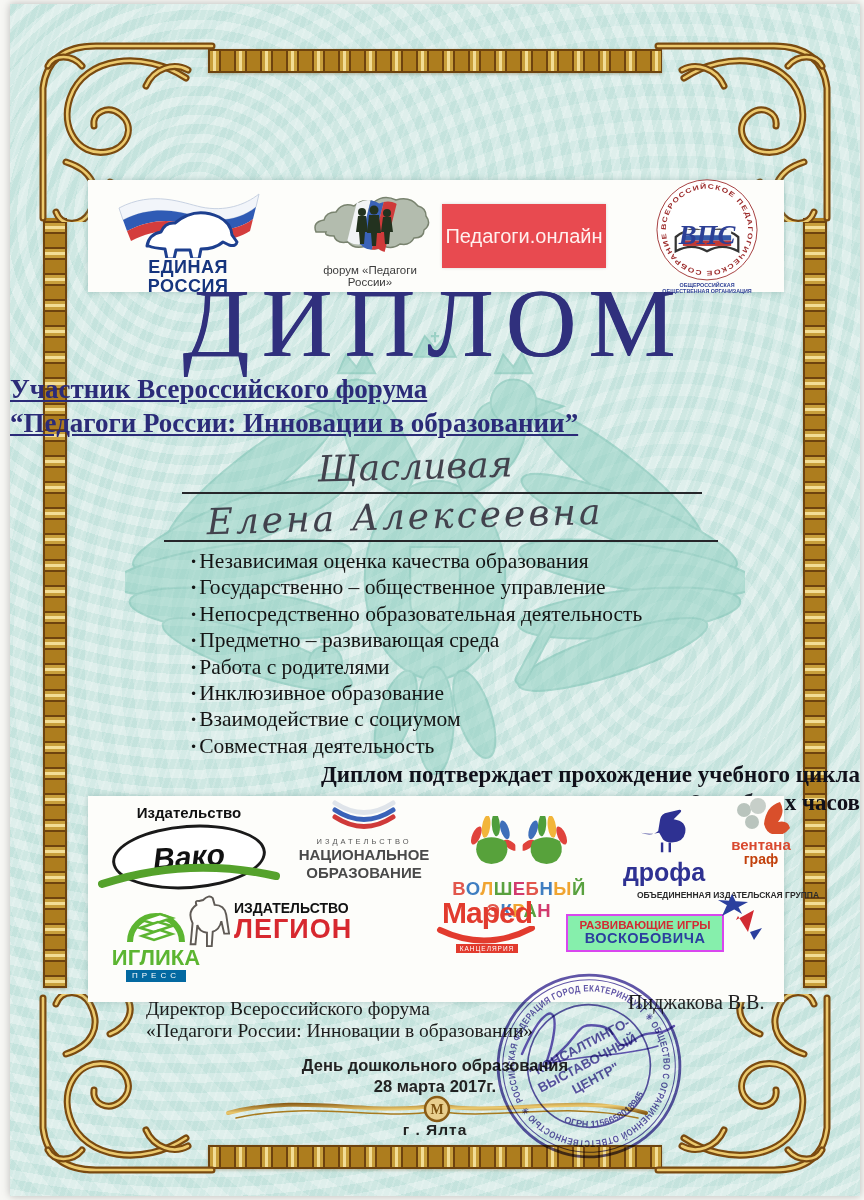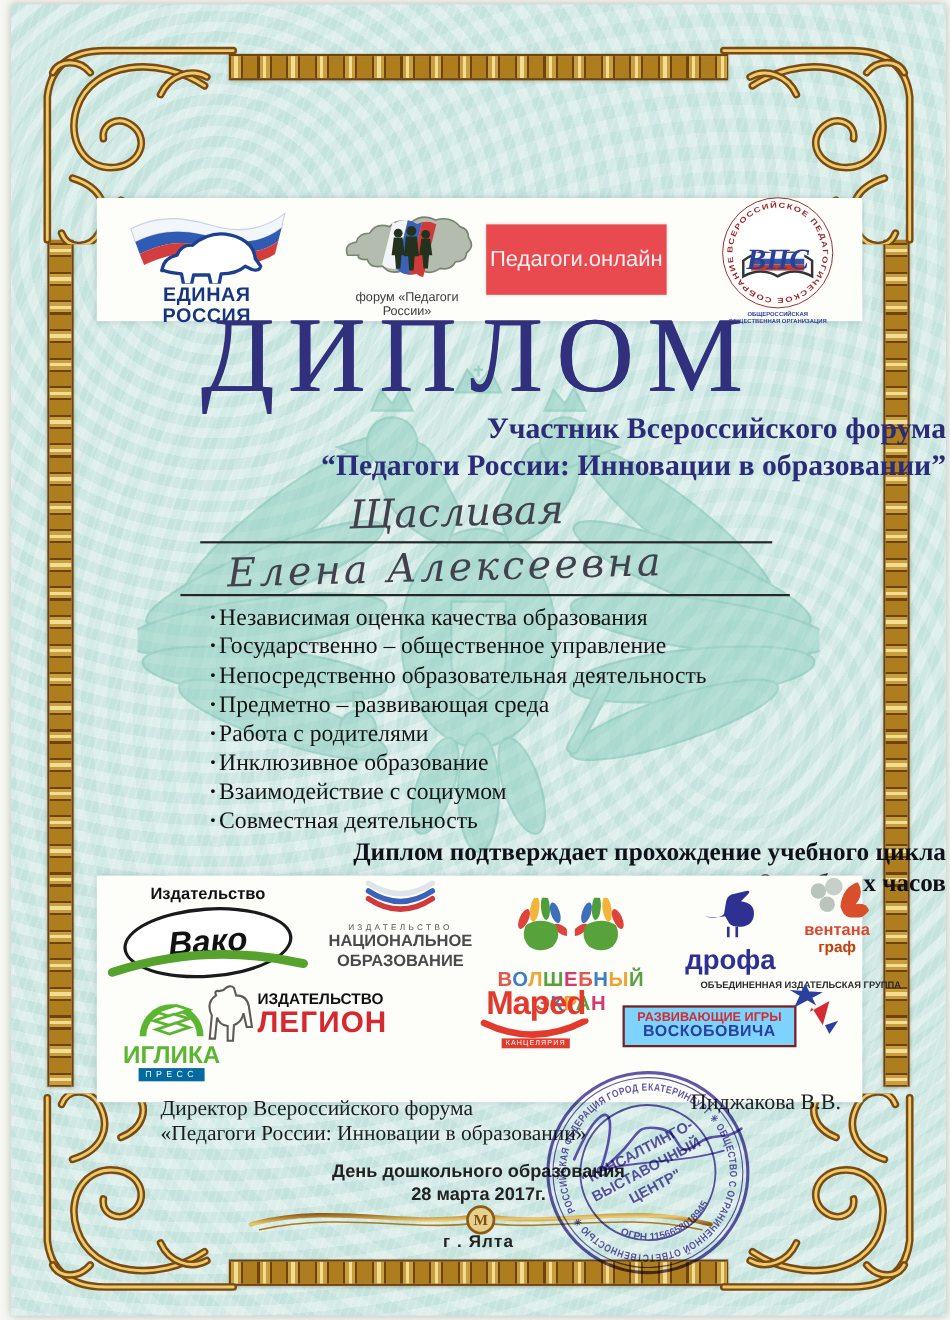--- a/index.html
+++ b/index.html
@@ -41,22 +41,22 @@
     color:#16357e;letter-spacing:.5px;margin-top:-4px;}
   .forum{position:absolute;left:212px;top:14px;width:140px;text-align:center;}
   .forum-cap{font-family:"Liberation Sans",sans-serif;font-size:11.5px;color:#3c3c3c;margin-top:2px;}
   .online{position:absolute;left:354px;top:24px;width:164px;height:64px;background:#e84a50;
     display:flex;align-items:center;justify-content:center;
     font-family:"Liberation Sans",sans-serif;font-size:20px;color:#fff0ee;box-shadow:0 0 3px rgba(0,0,0,.15);}
   .vps{position:absolute;right:12px;top:-2px;width:130px;height:118px;}
   
   .title{position:absolute;left:0;right:0;top:270px;text-align:center;font-size:98px;line-height:1;
     color:#30307d;letter-spacing:12px;text-shadow:.5px 0 currentColor;}
-  .subtitle{position:absolute;left:0;right:0;top:368px;text-align:right;font-weight:bold;
-    font-size:27px;line-height:34px;color:#2b2b78;}
+  .subtitle{position:absolute;left:0;right:16px;top:368px;text-align:left;font-weight:bold;
+    font-size:27px;line-height:34px;color:#2b2b78;text-decoration:underline;}
   .hw{position:absolute;text-align:center;font-style:italic;color:#42424d;
     font-family:"DejaVu Serif",serif;font-size:36px;transform:rotate(-1.5deg);}
   .hw1{left:0;right:40px;top:442px}
   .hw2{left:0;right:60px;top:492px;letter-spacing:3px}
   .uline{position:absolute;height:2px;background:#26262a;}
   .ul1{left:172px;right:158px;top:488px}
   .ul2{left:154px;right:142px;top:536px}
   .topics{position:absolute;left:180px;top:544px;font-size:21.5px;line-height:26.4px;color:#141414;}
   .topic::before{content:"·";font-weight:bold;margin-right:2px;}
   .confirm{position:absolute;left:0;right:0;top:757px;text-align:right;font-weight:bold;
@@ -87,21 +87,21 @@
     font-family:"Liberation Sans",sans-serif;font-size:8px;letter-spacing:4px;padding:1px 0 2px;}
   .legion{left:146px;top:104px;width:200px;text-align:left;}
   .legion-top{font-family:"Liberation Sans",sans-serif;font-weight:bold;font-size:14px;color:#111;}
   .legion-name{font-family:"Liberation Sans",sans-serif;font-weight:bold;font-size:27px;color:#d7282f;line-height:26px;letter-spacing:1px;}
   .legion-horse{position:absolute;left:-52px;top:-6px;}
   .maped{left:344px;top:100px;width:110px;}
   .maped-name{font-family:"Liberation Sans",sans-serif;font-weight:bold;font-size:30px;color:#e23b2e;letter-spacing:-1px;}
   .maped-sub{margin:14px auto 0;width:62px;background:#e23b2e;color:#fff;
     font-family:"Liberation Sans",sans-serif;font-size:6.5px;letter-spacing:1px;padding:1px 0;}
   .maped-smile{position:absolute;left:4px;top:30px;width:100px;height:26px;}
-  .vosk{left:478px;top:118px;width:146px;border:2px solid #7f1d1d;background:#7dd3fc;padding:3px 4px 4px;}
+  .vosk{left:478px;top:118px;width:146px;border:2px solid #d946ef;background:#86efac;padding:3px 4px 4px;}
   .vosk-1{font-family:"Liberation Sans",sans-serif;font-weight:bold;font-size:11.5px;color:#d22b32;line-height:12px;}
   .vosk-2{font-family:"Liberation Sans",sans-serif;font-weight:bold;font-size:14.5px;color:#2b3f9e;line-height:15px;letter-spacing:.5px;}
   .vosk-star{position:absolute;left:614px;top:96px;}
   
   .director{position:absolute;left:136px;top:994px;font-size:19.5px;line-height:21.5px;color:#1c1c1c;}
   .dname{position:absolute;left:618px;top:987px;font-size:20px;color:#222;}
   .event{position:absolute;left:0;right:0;text-align:center;
     font-family:"Liberation Sans",sans-serif;font-weight:bold;color:#222;}
   .e1{top:1052px;font-size:16.5px}
   .e2{top:1073px;font-size:16.5px}

